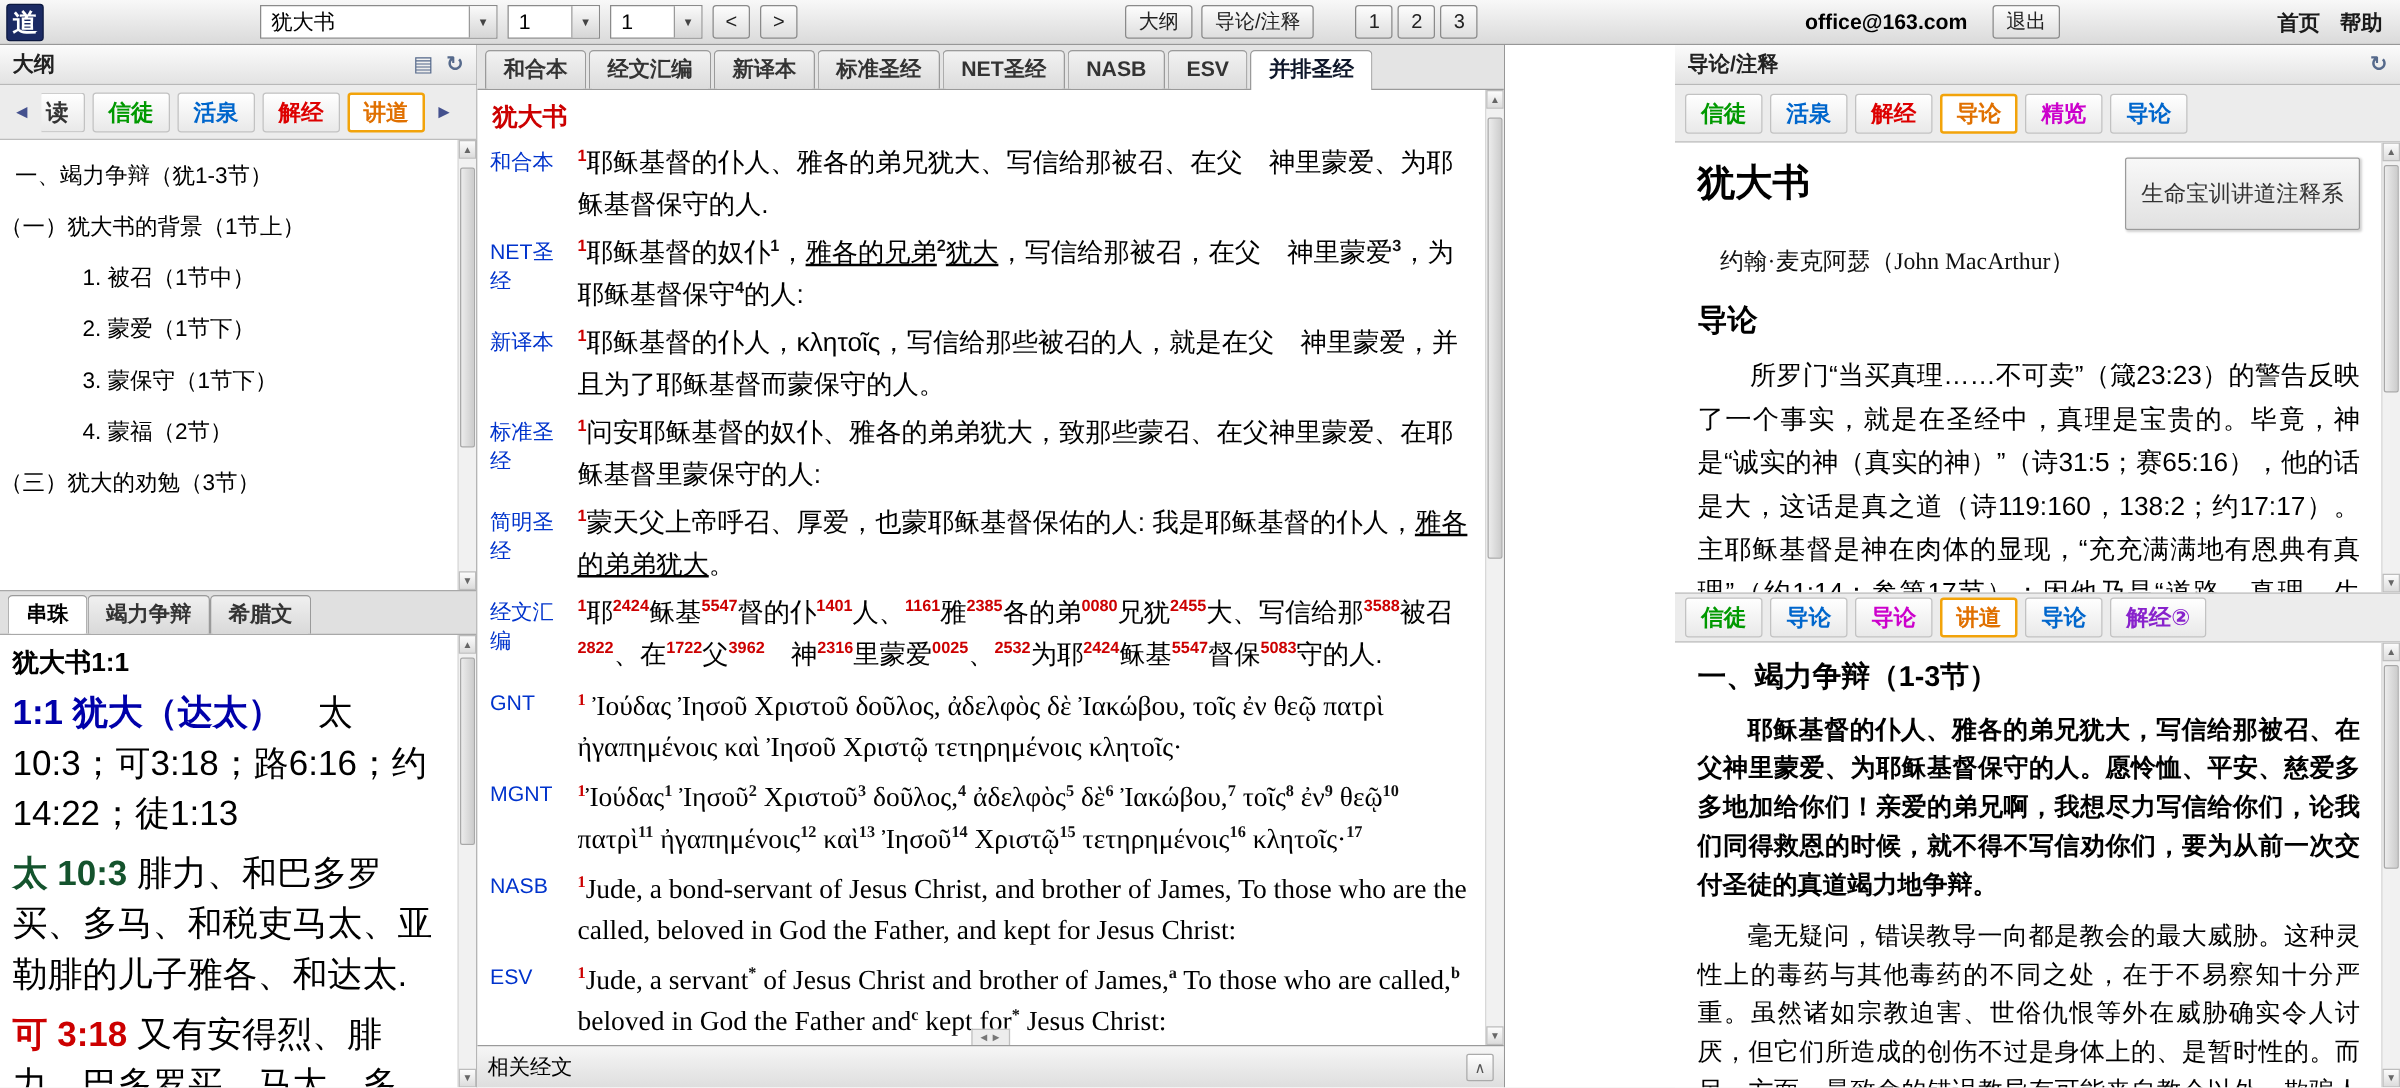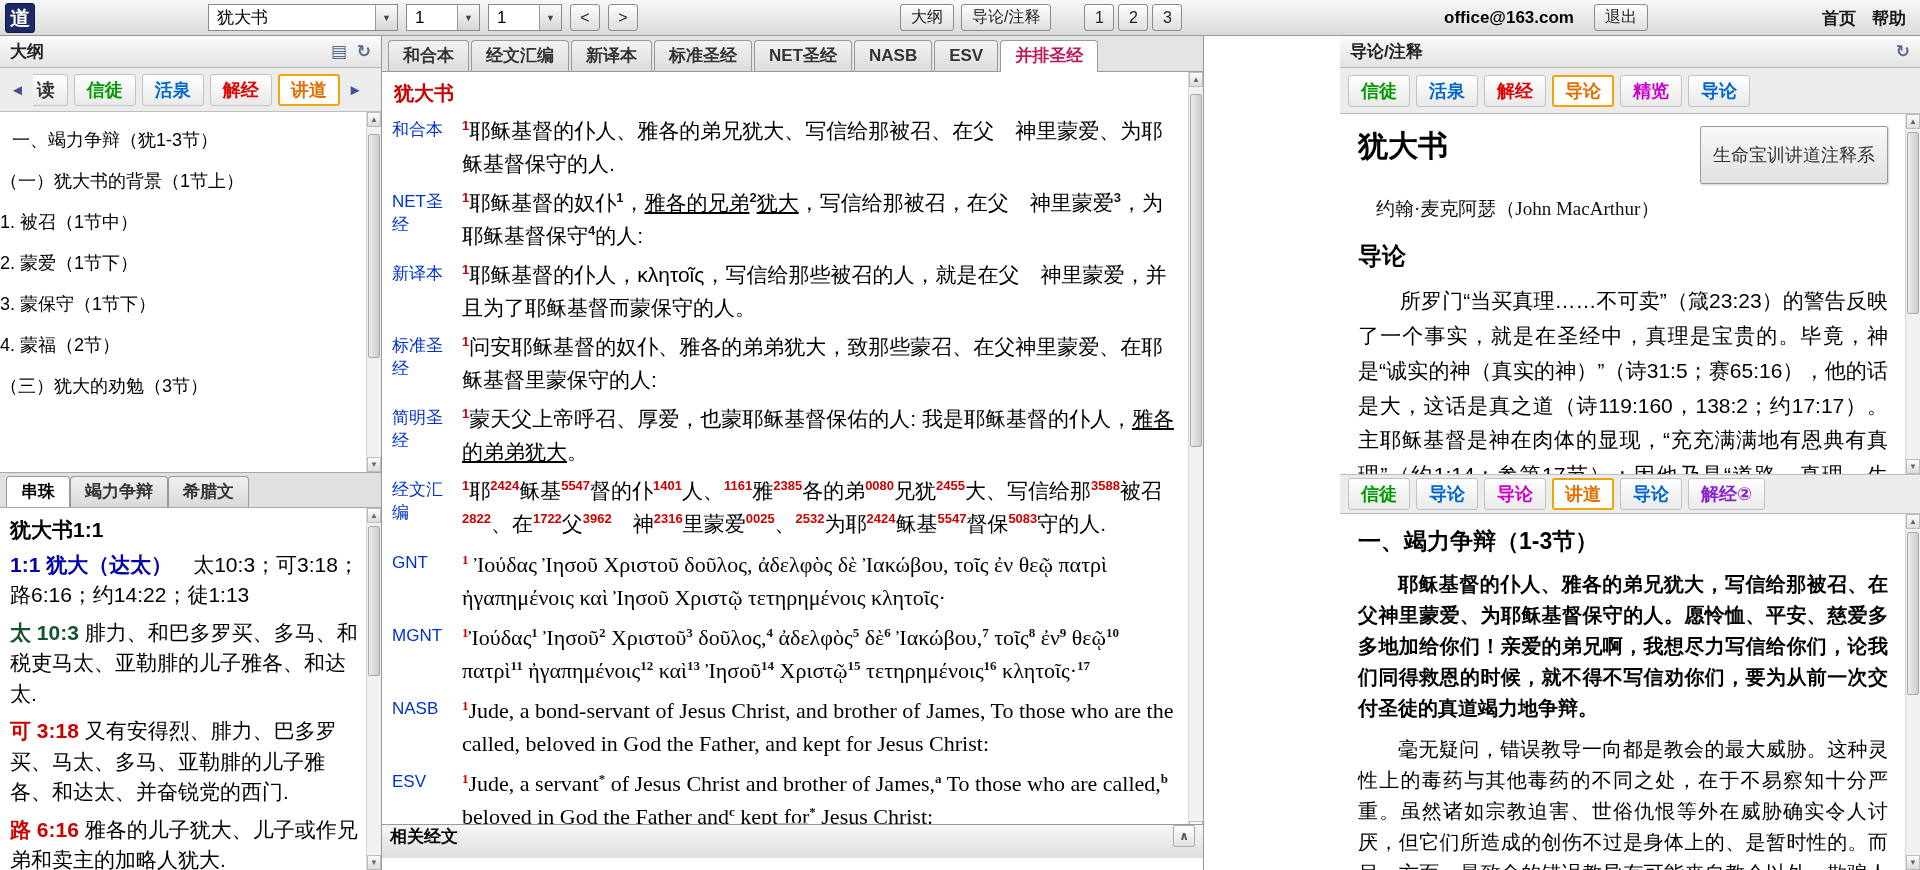--- a/index.html
+++ b/index.html
@@ -39,44 +39,44 @@
 .ctab.active{border:2px solid #f2a30a;padding:5px 11px;background:#fff}
 .ctab.cut{border-left:none;border-top-left-radius:0;border-bottom-left-radius:0;padding-left:4px}
 .tab-arrow{font-size:15px;color:#44518e;cursor:pointer;font-weight:bold;padding:0 2px}
 
 
 .lp-tabs{position:absolute;top:32px;left:0;right:0;height:44px}
 .lp-outline{position:absolute;top:76px;left:0;right:0;bottom:398px;overflow:hidden;padding:8px 18px 0 0}
 .oitem{font-size:18px;line-height:41px;white-space:nowrap;cursor:pointer}
 .oitem.ind0{padding-left:12px}
 .oitem.ind1{}
-.oitem.ind2{}
+.oitem.ind2{padding-left:66px}
 .btabs{position:absolute;bottom:362px;left:0;right:0;height:36px;background:#e0e0e0;border-top:1px solid #a8a8a8;border-bottom:1px solid #a8a8a8;display:flex;align-items:flex-end;gap:0;padding:4px 6px 0}
 .btab{border:1px solid #9a9a9a;border-bottom:none;border-radius:4px 4px 0 0;background:linear-gradient(#f0f0f0,#d9d9d9);padding:5px 14px;font-size:17px;font-weight:bold;color:#333;cursor:pointer;line-height:1.2}
 .btab.active{background:#fff;color:#000}
 .lp-cross{position:absolute;bottom:0;left:0;right:0;height:362px;overflow:hidden;padding:8px 20px 0 10px}
 .xtitle{font-size:21px;font-weight:bold;margin-bottom:6px}
-.xent{font-size:21px;line-height:1.45;margin-bottom:7px}
+.xent{font-size:28px;line-height:1.45;margin-bottom:7px}
 .xref{font-weight:bold;cursor:pointer}
 
 
 .mid-tabs{position:absolute;top:0;left:0;right:0;height:36px;background:#e4e4e4;border-bottom:1px solid #9a9a9a;display:flex;gap:2px;padding:5px 6px 0;align-items:flex-end}
 .mtab{border:1px solid #9a9a9a;border-bottom:none;border-radius:4px 4px 0 0;background:linear-gradient(#f2f2f2,#dcdcdc);padding:5px 14px;font-size:17px;font-weight:bold;color:#333;cursor:pointer;line-height:1.2}
-.mtab.active{background:#fff;color:#be185d;margin-bottom:-1px;padding-bottom:6px}
+.mtab.active{background:#fff;color:#0f172a;margin-bottom:-1px;padding-bottom:6px}
 .mid-content{position:absolute;top:36px;left:0;right:0;bottom:34px;overflow:hidden;padding:6px 26px 0 10px}
 .mid-title{color:#cc0000;font-weight:bold;font-size:20px;margin:2px 0 8px 2px}
 .vrow{display:flex;margin-bottom:7px}
 .vlabel{width:64px;flex-shrink:0;color:#0033cc;font-size:17px;line-height:1.35;padding-top:4px;word-break:break-all;cursor:pointer}
 .vtext{flex:1;font-size:21px;line-height:1.55;margin-left:6px}
 .vrow.latin .vtext{font-family:"Liberation Serif","DejaVu Serif",serif;font-size:22px;line-height:1.5}
 .vtext sup{font-size:13px;font-weight:bold;color:#cc0000;line-height:0}
 .vtext sup.blk{color:#111}
 .u{text-decoration:underline}
 .h-handle{position:absolute;bottom:0;left:50%;transform:translateX(-50%);font-size:9px;color:#777;letter-spacing:1px;background:#ededed;border:1px solid #c0c0c0;border-bottom:none;padding:1px 5px;cursor:pointer}
-.related{position:absolute;bottom:12px;left:0;right:0;height:34px;background:linear-gradient(#f6f6f6,#dedede);border-top:1px solid #9a9a9a;display:flex;padding:0 8px;font-weight:bold;font-size:17px}
+.related{position:absolute;bottom:0;left:0;right:0;height:34px;background:linear-gradient(#f6f6f6,#dedede);border-top:1px solid #9a9a9a;display:flex;align-items:center;padding:0 8px;font-weight:normal;font-size:17px}
 .collapse-btn{width:22px;height:22px;border:1px solid #aaa;background:linear-gradient(#fff,#e0e0e0);display:flex;align-items:center;justify-content:center;font-size:12px;color:#555;border-radius:2px;cursor:pointer}
 
 
 .rp1{position:absolute;top:32px;left:0;right:0;height:46px}
 .rp-c1{position:absolute;top:78px;left:0;right:0;height:360px;overflow:hidden;padding:8px 32px 0 18px}
 .rp-headrow{display:flex;justify-content:space-between;align-items:flex-start;margin-top:4px}
 .rp-book{font-size:30px;font-weight:bold}
 .series-btn{border:1px solid #9a9a9a;background:linear-gradient(#f8f8f8,#e1e1e1);font-size:18px;padding:16px 12px;color:#333;border-radius:2px;box-shadow:1px 1px 2px rgba(0,0,0,.18);cursor:pointer;font-family:inherit}
 .rp-author{font-family:"Liberation Serif","DejaVu Serif",serif;font-size:19px;margin:12px 0 18px 18px;color:#111}
 .rp-h2{font-size:24px;font-weight:bold;margin:2px 0 12px}

